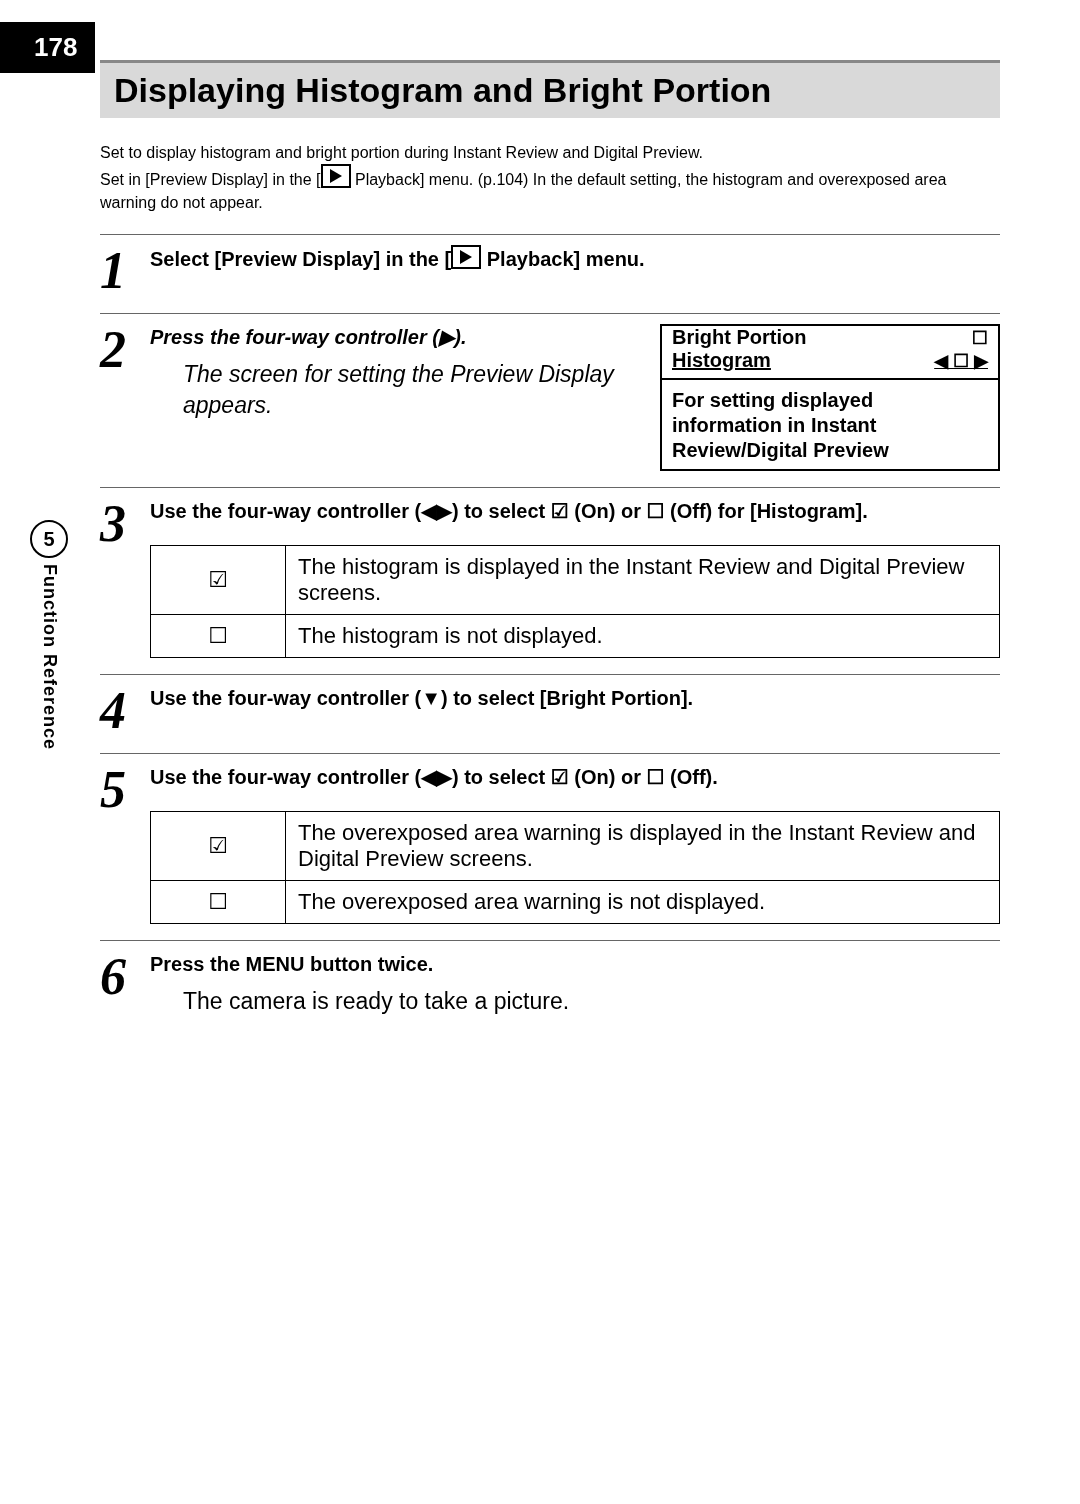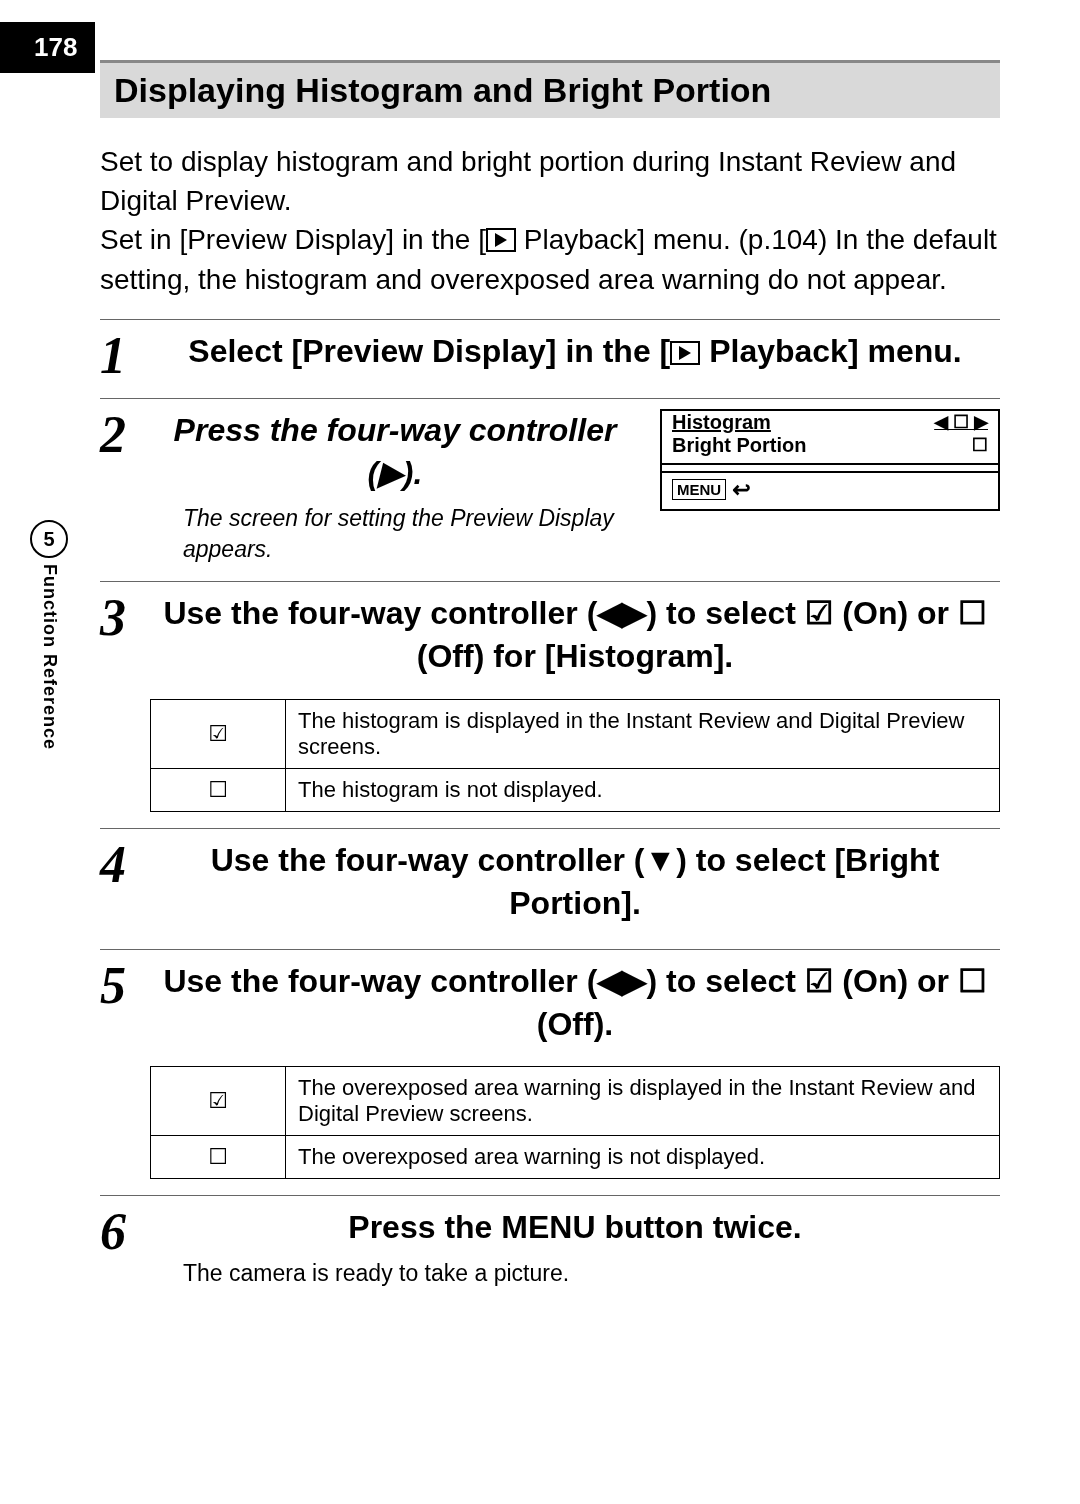--- a/index.html
+++ b/index.html
@@ -31,21 +31,21 @@
   }
   .section-title-bar {
     background: #d9d9d9;
     border-top: 3px solid #888;
     padding: 8px 14px;
     font-size: 34px;
     font-weight: bold;
     margin-bottom: 24px;
   }
   .intro-text {
-    font-size: 28px;
+    font-size: 16px;
     line-height: 1.4;
     margin-bottom: 20px;
   }
   .step {
     margin-top: 16px;
     border-top: 1px solid #666;
     padding-top: 10px;
   }
   .step-row {
     display: flex;
@@ -57,25 +57,24 @@
     font-weight: bold;
     font-size: 52px;
     width: 50px;
     line-height: 1;
     flex-shrink: 0;
   }
   .step-body {
     flex: 1;
   }
   .step-heading {
-    font-size: 32px;
+    font-size: 20px;
     font-weight: bold;
     line-height: 1.35;
     margin-bottom: 8px;
-    text-align: center;
   }
   .step-text {
     font-size: 23px;
     line-height: 1.35;
     margin-left: 33px;
   }
   .step2-wrap {
     display: flex;
     gap: 20px;
     align-items: flex-start;
@@ -250,33 +249,30 @@
     <div class="step">
       <div class="step-row">
         <div class="step-num">2</div>
         <div class="step-body">
           <div class="step2-wrap">
             <div class="step2-text">
               <div class="step-heading">Press the four-way controller (▶).</div>
               <div class="step-text">The screen for setting the Preview Display appears.</div>
             </div>
             <div class="camera-screen">
+              <div class="cs-row">
+                <span>Bright Portion</span>
+                <span class="cs-check">☐</span>
+              </div>
               <div class="cs-row highlight">
                 <span>Histogram</span>
                 <span class="cs-check">◀ ☐ ▶</span>
               </div>
-              <div class="cs-row">
-                <span>Bright Portion</span>
-                <span class="cs-check">☐</span>
-              </div>
               <div class="cs-divider"></div>
-              <div class="cs-footer">
-                <span class="menu-box">MENU</span>
-                <span class="arrow-return">↩</span>
-              </div>
+              <div class="cs-desc">For setting displayed information in Instant Review/Digital Preview</div>
             </div>
           </div>
         </div>
       </div>
     </div>
 
     <div class="step">
       <div class="step-row">
         <div class="step-num">3</div>
         <div class="step-body">

